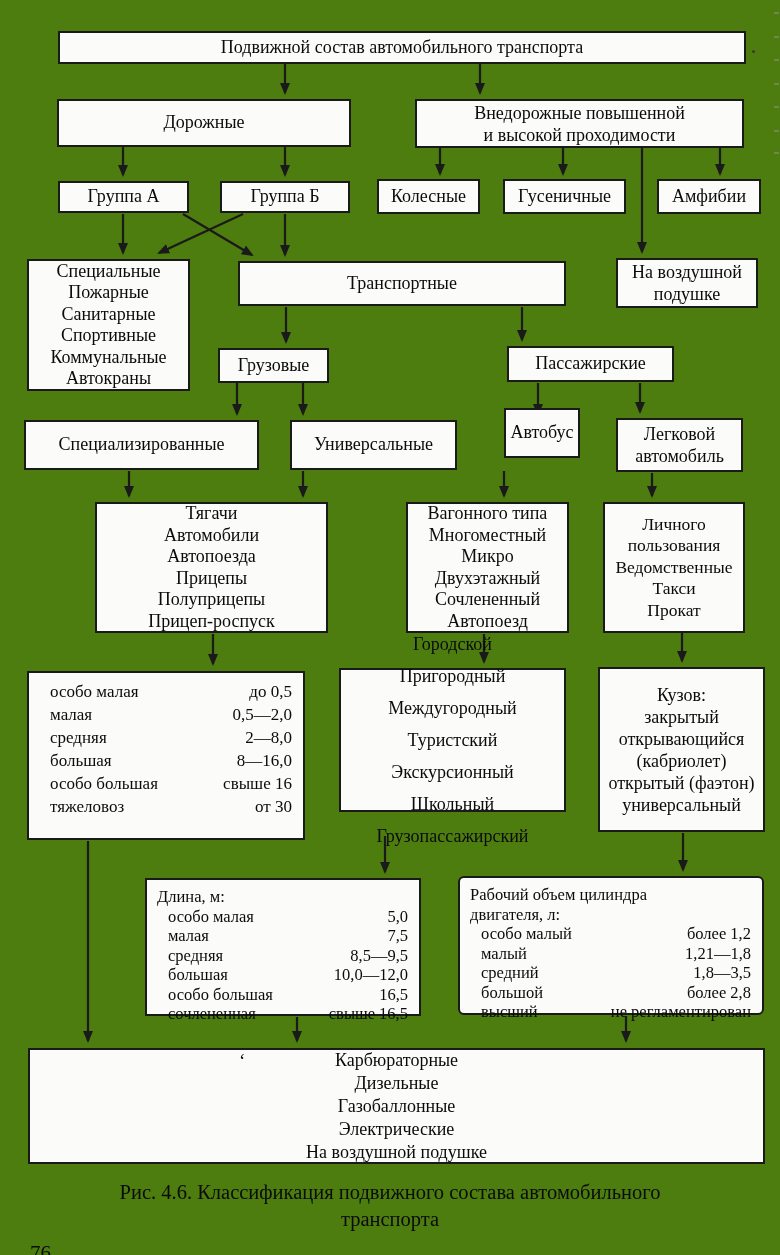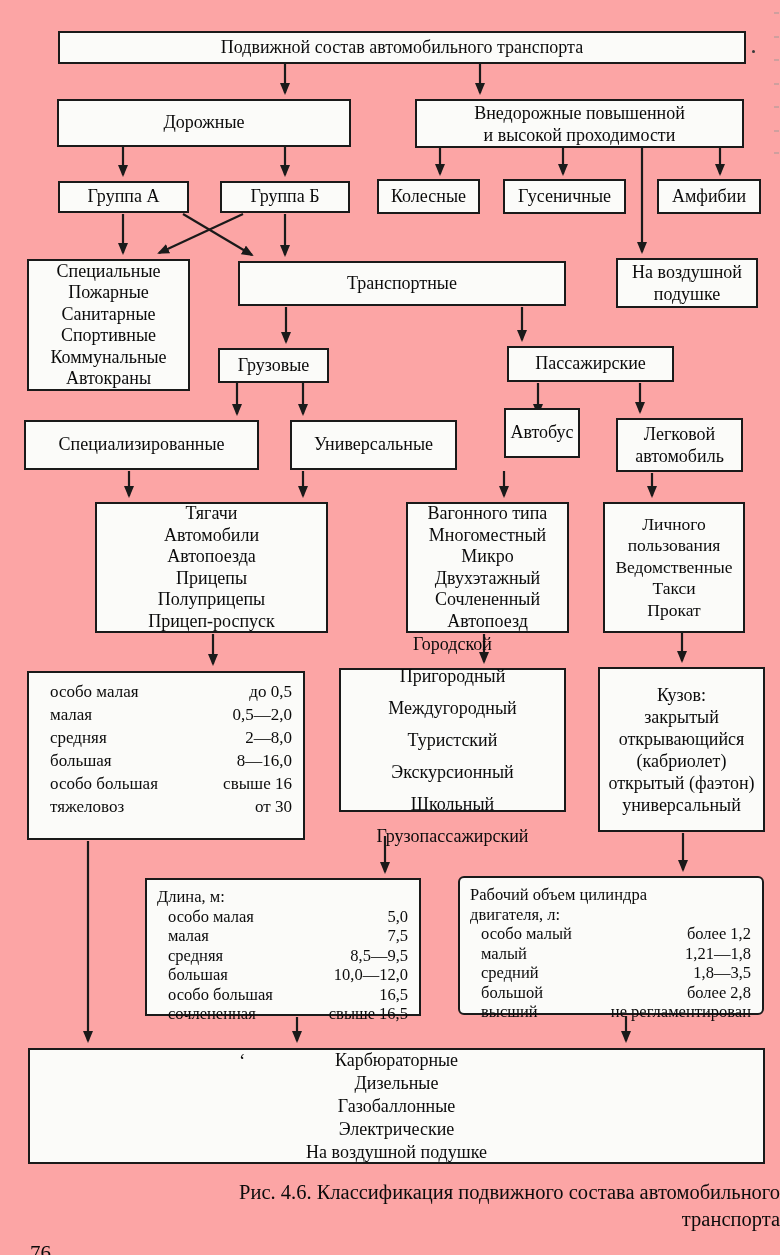--- a/index.html
+++ b/index.html
@@ -1,17 +1,17 @@
 <!DOCTYPE html>
 <html><head>
 <meta charset="utf-8">
 <style>
   html,body{margin:0;padding:0;background:#e9e9e7;}
   .page{
-    position:relative;width:780px;height:1255px;background:#fca5a5;
+    position:relative;width:780px;height:1255px;background:#4d7c0f;
     overflow:hidden;font-family:"Liberation Serif","DejaVu Serif",serif;
     color:#0b0b0b;font-weight:500;
   }
   .arrows{position:absolute;left:0;top:0;}
   .box{
     position:absolute;box-sizing:border-box;border:2px solid #1a1a1a;
     display:flex;align-items:center;justify-content:center;
     text-align:center;font-size:18px;line-height:21.5px;white-space:pre-line;
     padding:2px;background:#fbfbf9;
   }
@@ -44,21 +44,21 @@
   #b-vagonnogo{left:406px;top:502px;width:163px;height:131px;}
   #b-lichnogo{left:603px;top:502px;width:142px;height:131px;font-size:17.5px;}
   #b-gorodskoy{left:339px;top:668px;width:227px;height:144px;line-height:32px;}
   #b-kuzov{left:598px;top:667px;width:167px;height:165px;line-height:22px;}
   #b-bottom{left:28px;top:1048px;width:737px;height:116px;line-height:23px;}
   
   #b-gruzopod{left:27px;top:671px;width:278px;height:169px;line-height:23px;}
   #b-dlina{left:145px;top:878px;width:276px;height:138px;line-height:19.5px;font-size:16.5px;}
   #b-rabochiy{left:458px;top:876px;width:306px;height:139px;line-height:19.5px;font-size:16.5px;border-radius:6px;}
   
-  .caption{position:absolute;left:0;top:1179px;width:780px;text-align:right;
+  .caption{position:absolute;left:0;top:1179px;width:780px;text-align:center;
     font-size:20.5px;line-height:27px;white-space:pre-line;}
   .pagenum{position:absolute;left:30px;top:1241px;font-size:21px;}
   .stray{position:absolute;left:239px;top:1050px;font-size:19px;}
   .dot{position:absolute;left:752px;top:50px;width:3px;height:3px;background:#3a3a3a;border-radius:50%;}
   .edge{position:absolute;right:1px;width:5px;height:2px;background:#9a9a96;opacity:.45;}
 </style>
 </head>
 <body>
 
 <div class="page">

